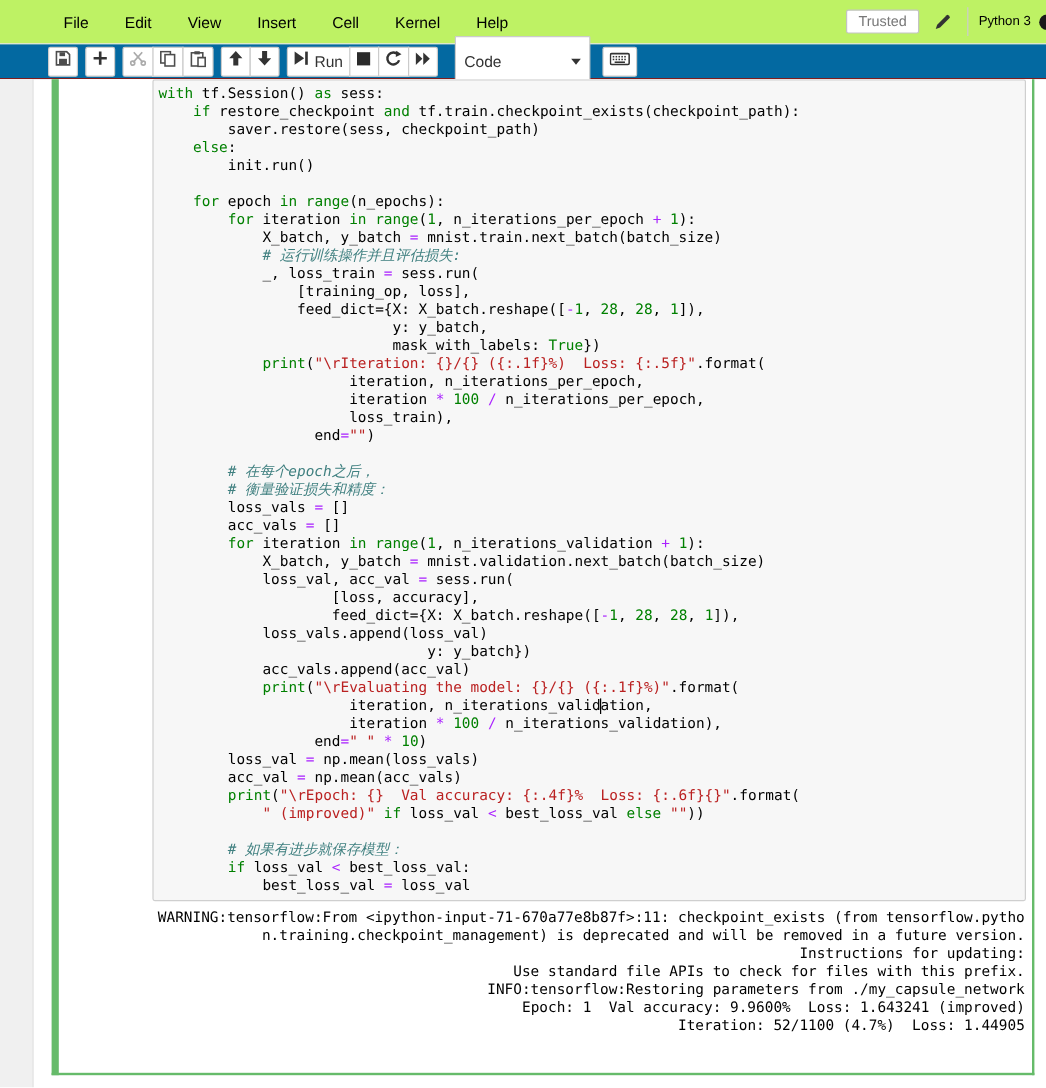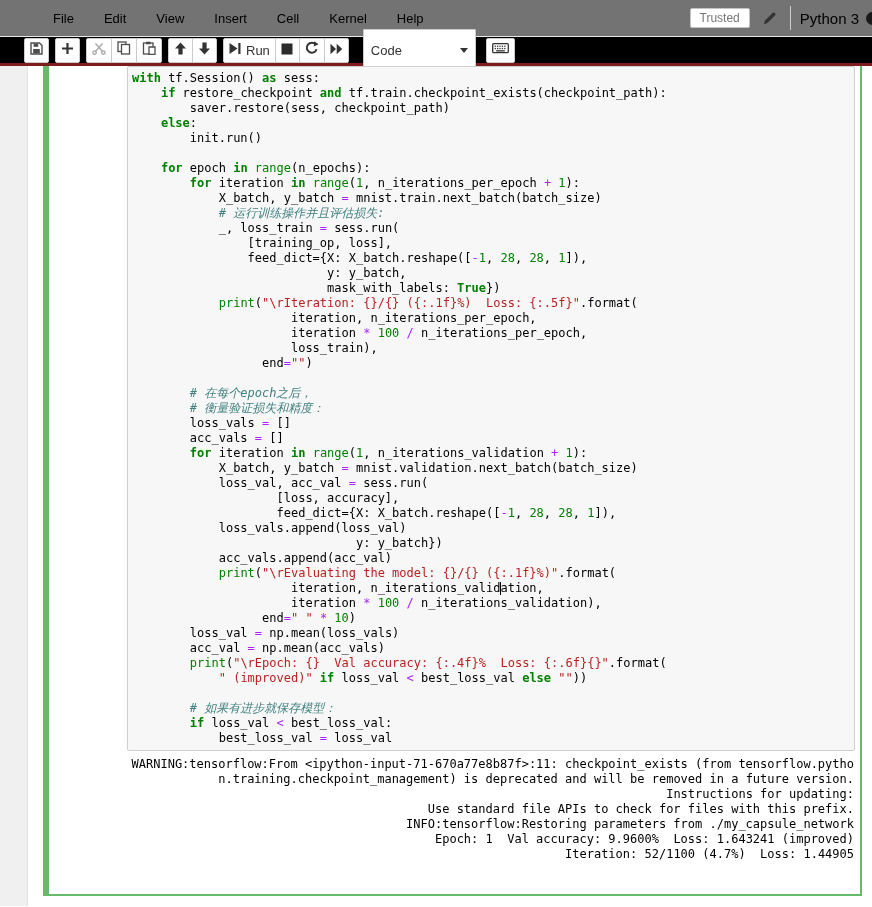--- a/index.html
+++ b/index.html
@@ -1,35 +1,35 @@
 <!DOCTYPE html>
 <html><head>
 <meta charset="utf-8">
 <style>
   * { box-sizing: border-box; margin: 0; padding: 0; }
   html, body { width: 872px; height: 907px; overflow: hidden; background: #fff;
     font-family: "Liberation Sans", sans-serif; }
 
   
   #menubar { height: 37px; border-bottom: 1px solid #e7e7e7; display: flex;
-    align-items: center; padding-left: 38px; background: #737373; }
+    align-items: center; padding-left: 38px; background: #bef264; }
   .menu-item { padding: 0 15px; font-size: 13px; color: #000; height: 37px;
     line-height: 37px; cursor: pointer; }
   .menubar-right { margin-left: auto; display: flex; align-items: center; }
   .trusted-badge { border: 1px solid #c3c3c3; border-radius: 2px; color: #777;
     font-size: 12px; padding: 2px 9px; margin-right: 13px; background: #fff; text-align: center; }
   .pencil-wrap { margin-right: 13px; display: flex; align-items: center; }
   .kernel-divider { width: 1px; height: 24px; background: #ccc; margin-right: 9px; }
-  .kernel-name { font-size: 15px; color: #000; margin-right: 7px; white-space: nowrap; }
+  .kernel-name { font-size: 11px; color: #000; margin-right: 7px; white-space: nowrap; }
   .kernel-indicator { width: 13px; height: 13px; border-radius: 50%;
     background: #1a1a1a; flex: 0 0 auto; margin-right: -7px; }
 
   
-  #toolbar { height: 29px; border-bottom: 3px solid #7f1d1d; display: flex;
-    align-items: center; padding-left: 24px; background: #000000; }
+  #toolbar { height: 29px; border-bottom: 1px solid #7f1d1d; display: flex;
+    align-items: center; padding-left: 40px; background: #0369a1; }
   .btn-group { display: flex; margin-right: 6px; }
   .tbtn { height: 25px; min-width: 25px; padding: 2px 5px; background: #fff;
     border: 1px solid #cbcbcb; display: flex; align-items: center;
     justify-content: center; cursor: pointer; margin-left: -1px; }
   .btn-group .tbtn:first-child { margin-left: 0; border-radius: 2px 0 0 2px; }
   .btn-group .tbtn:last-child { border-radius: 0 2px 2px 0; }
   .btn-group .tbtn:only-child { border-radius: 2px; }
   .run-label { font-size: 13px; color: #333; margin-left: 5px; }
   .cell-type-select { width: 113px; height: 43px; border: 1px solid #cbcbcb;
     border-radius: 1px; font-size: 13px; color: #333; display: flex;
@@ -44,21 +44,21 @@
     background: #f0f0f0; border-right: 1px solid #e3e3e3; }
   .cell { position: absolute; left: 43px; top: 0; width: 819px; bottom: 10px;
     border: 2px solid #66bb6a; border-top: none; border-left-width: 6px;
     background: #fff; overflow: hidden; }
   .input-area { display: flex; }
   .prompt-col { width: 78px; flex: 0 0 auto; }
   .code-area { flex: 1; background: #f7f7f7; border: 1px solid #cfcfcf;
     border-radius: 2px; padding: 4px; margin-right: 5px; }
   .code-line { white-space: pre; font: 12px/15px "DejaVu Sans Mono", monospace; color: #000; }
 
-  .cm-k { color: #008000; font-weight: bold; }
+  .cm-k { color: #008000; font-weight: normal; }
   .cm-b { color: #008000; }
   .cm-n { color: #008000; }
   .cm-s { color: #BA2121; }
   .cm-o { color: #AA22FF; }
   .cm-c { color: #408080; font-style: italic; }
   .cm-p { color: #000; }
   .cursor { display: inline-block; width: 1px; height: 13px; background: #000;
     vertical-align: text-bottom; margin: 0 -0.5px; }
 
   .output-area { display: flex; margin-top: 6px; text-align: right; }

